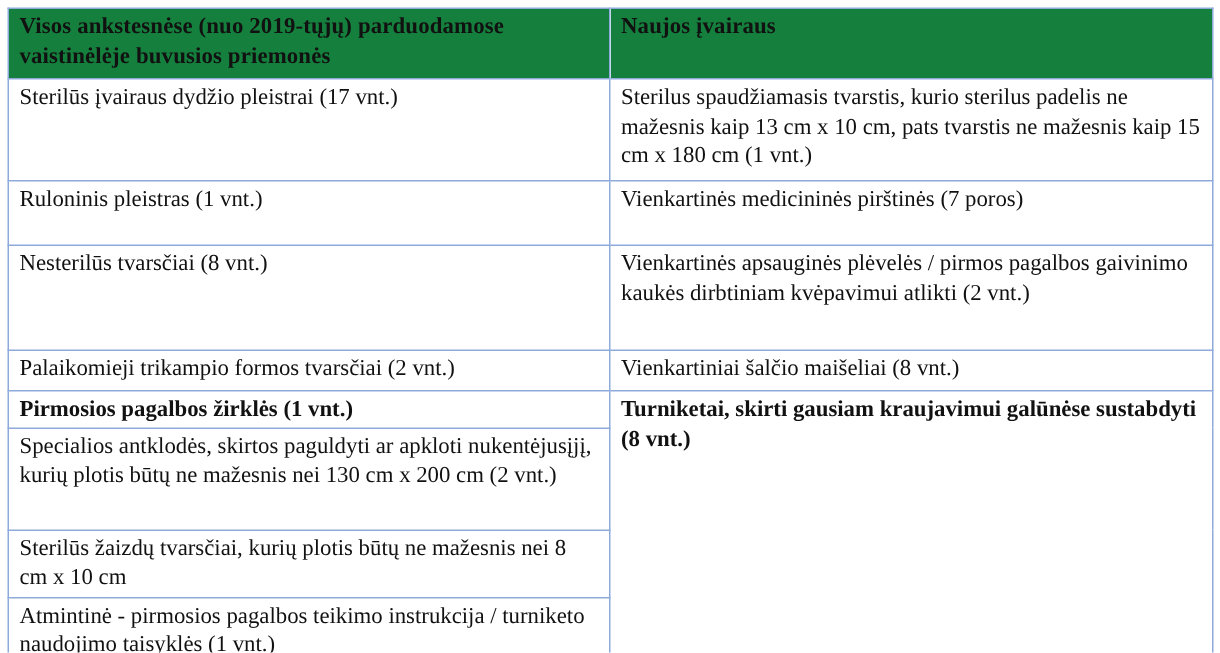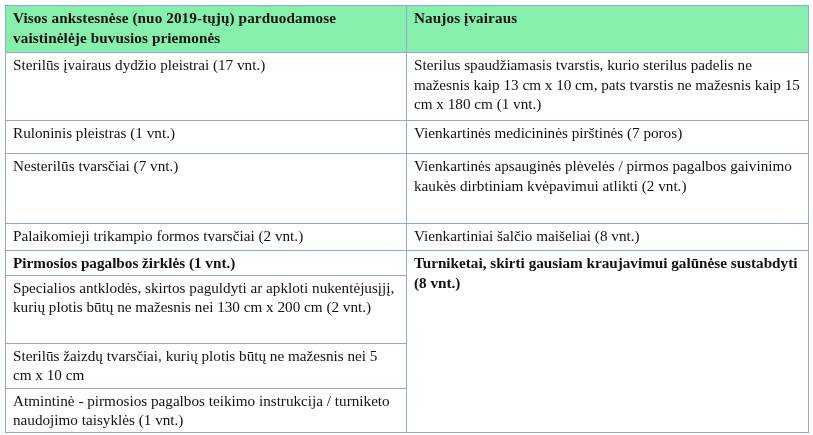--- a/index.html
+++ b/index.html
@@ -26,29 +26,29 @@
       line-height: 19.5px;
     }
     table.doc-table td, table.doc-table th {
       border: 1px solid #8eaadb;
       vertical-align: top;
       padding: 2px 7px 2px 7px;
       text-align: left;
       overflow: hidden;
     }
     table.doc-table th {
-      background: #86efac;
+      background: #15803d;
       font-weight: bold;
       letter-spacing: 0.1px;
     }
     col.c1 { width: 401px; }
     col.c2 { width: 402px; }
     tr.h-head { height: 47px; }
     tr.h-r1 { height: 68px; }
-    tr.h-r2 { height: 33px; }
+    tr.h-r2 { height: 43px; }
     tr.h-r3 { height: 70px; }
     tr.h-r4 { height: 27px; }
     tr.h-r5 { height: 22px; font-weight: bold; }
     tr.h-r6 { height: 68px; }
     tr.h-r7 { height: 45px; }
     tr.h-r8 { height: 43px; }
     .cell-text { display: block; }
   </style>
 </head>
 <body>
@@ -78,21 +78,21 @@
   <tr class="h-r2">
     <td>
           <span class="cell-text">Ruloninis pleistras (1 vnt.)</span>
         </td>
     <td>
           <span class="cell-text">Vienkartinės medicininės pirštinės (7 poros)</span>
         </td>
   </tr>
   <tr class="h-r3">
     <td>
-          <span class="cell-text">Nesterilūs tvarsčiai (7 vnt.)</span>
+          <span class="cell-text">Nesterilūs tvarsčiai (8 vnt.)</span>
         </td>
     <td>
           <span class="cell-text">Vienkartinės apsauginės plėvelės / pirmos pagalbos gaivinimo kaukės dirbtiniam kvėpavimui atlikti (2 vnt.)</span>
         </td>
   </tr>
   <tr class="h-r4">
     <td>
           <span class="cell-text">Palaikomieji trikampio formos tvarsčiai (2 vnt.)</span>
         </td>
     <td>
@@ -107,21 +107,21 @@
           <span class="cell-text">Turniketai, skirti gausiam kraujavimui galūnėse sustabdyti (8 vnt.)</span>
         </td>
   </tr>
   <tr class="h-r6">
     <td>
           <span class="cell-text">Specialios antklodės, skirtos paguldyti ar apkloti nukentėjusįjį, kurių plotis būtų ne mažesnis nei 130 cm x 200 cm (2 vnt.)</span>
         </td>
   </tr>
   <tr class="h-r7">
     <td>
-          <span class="cell-text">Sterilūs žaizdų tvarsčiai, kurių plotis būtų ne mažesnis nei 5 cm x 10 cm</span>
+          <span class="cell-text">Sterilūs žaizdų tvarsčiai, kurių plotis būtų ne mažesnis nei 8 cm x 10 cm</span>
         </td>
   </tr>
   <tr class="h-r8">
     <td>
           <span class="cell-text">Atmintinė - pirmosios pagalbos teikimo instrukcija / turniketo naudojimo taisyklės (1 vnt.)</span>
         </td>
   </tr>
 </tbody>
   </table>
 

